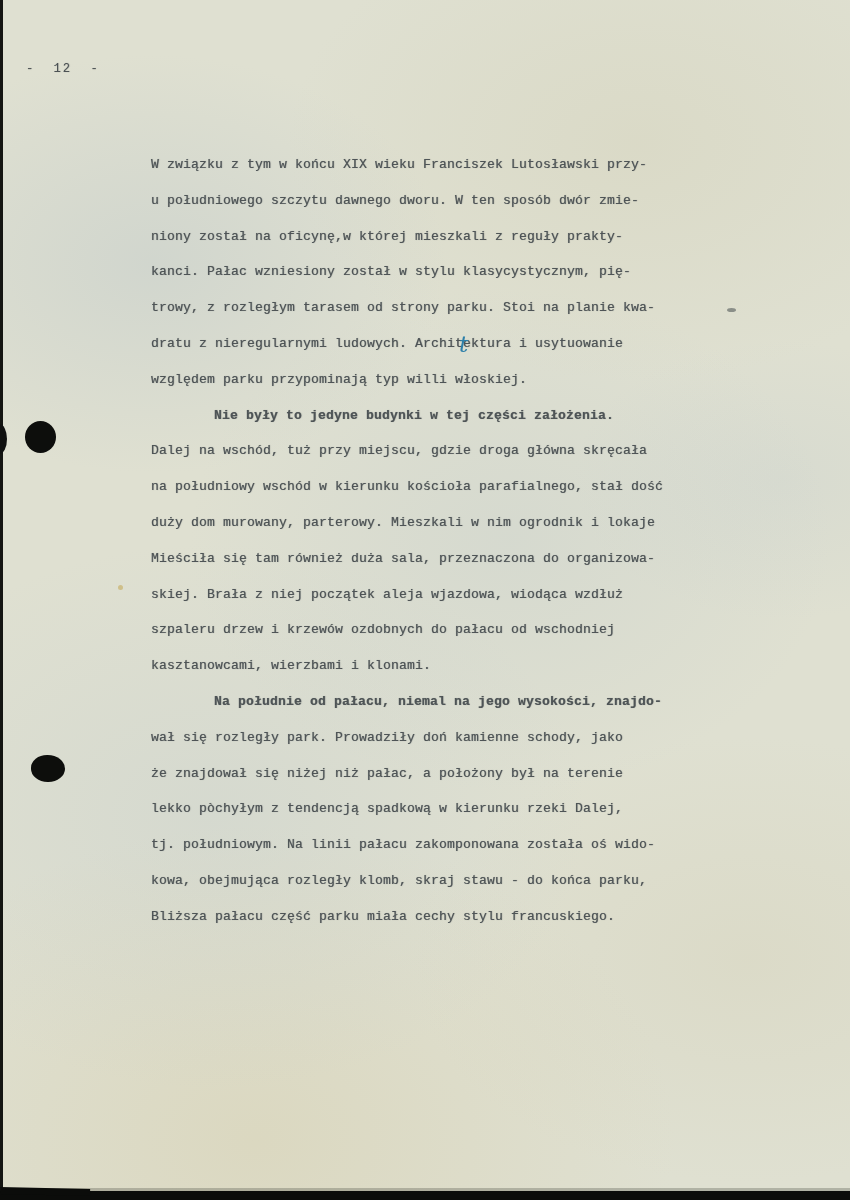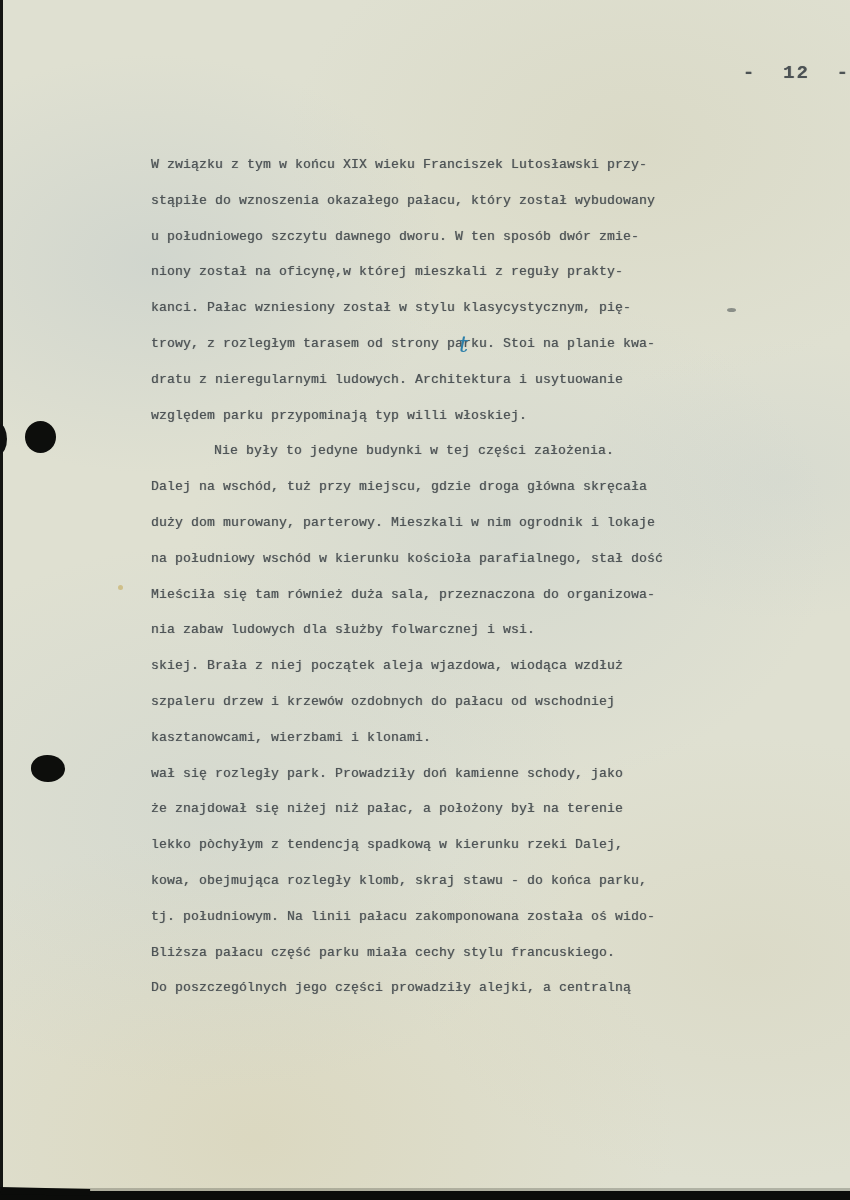--- a/index.html
+++ b/index.html
@@ -37,35 +37,34 @@
   .hole{
     position:absolute;background:#0d0e0c;border-radius:50%;
   }
   .hole-1{left:25px;top:421px;width:31px;height:32px;}
   .hole-2{left:31px;top:755px;width:34px;height:27px;border-radius:48% 52% 50% 50%;}
   .edge-bump{position:absolute;left:-8px;top:424px;width:15px;height:30px;background:#101110;border-radius:50%;}
   .speck-1{position:absolute;left:727px;top:308px;width:9px;height:4px;background:rgba(70,76,78,0.55);border-radius:50%;}
   .speck-2{position:absolute;left:118px;top:585px;width:5px;height:5px;background:rgba(196,170,90,0.6);border-radius:50%;}
 
   .page-num{
-    position:absolute;top:62px;left:0;right:0;text-align:right;
-    font-size:19px;letter-spacing:2px;color:#4c5254;white-space:pre;
+    position:absolute;top:62px;left:0;right:0;text-align:left;
+    font-size:12px;letter-spacing:2px;color:#4c5254;white-space:pre;
     margin-left:26px;
     text-shadow:0.4px 0.4px 0.7px rgba(72,78,82,0.55);
-    font-weight:bold;
   }
   .text-block{
     position:absolute;left:151px;top:147px;width:680px;
     font-size:13px;color:#4e5456;
     text-shadow:0.4px 0.4px 0.7px rgba(72,78,82,0.5), -0.2px -0.2px 0.4px rgba(72,78,82,0.25);
   }
   .line{
     height:35.8px;line-height:35.8px;white-space:pre;letter-spacing:0.2px;
   }
-  .line.indent{padding-left:63px;}
+  .line.indent{padding-left:63px;font-weight:bold;}
   .annotation-t{
     position:absolute;left:459px;top:331px;
     font-family:"DejaVu Serif", serif;font-style:italic;
     font-size:23px;color:#2d7fa9;
   }
 </style>
 </head>
 <body>
 
 <div class="paper"></div>
@@ -78,38 +77,36 @@
 <div class="hole hole-1"></div>
 <div class="hole hole-2"></div>
 <div class="edge-bump"></div>
 <div class="speck-1"></div>
 <div class="speck-2"></div>
 
 <div class="page-num">-  12  -</div>
 
 <div class="text-block">
   <div class="line">W związku z tym w końcu XIX wieku Franciszek Lutosławski przy-</div>
-  <div class="line">stąpiłe do wznoszenia okazałego pałacu, który został wybudowany</div>
   <div class="line">u południowego szczytu dawnego dworu. W ten sposób dwór zmie-</div>
   <div class="line">niony został na oficynę,w której mieszkali z reguły prakty-</div>
   <div class="line">kanci. Pałac wzniesiony został w stylu klasycystycznym, pię-</div>
   <div class="line">trowy, z rozległym tarasem od strony parku. Stoi na planie kwa-</div>
   <div class="line">dratu z nieregularnymi ludowych. Architektura i usytuowanie</div>
   <div class="line">względem parku przypominają typ willi włoskiej.</div>
   <div class="line indent">Nie były to jedyne budynki w tej części założenia.</div>
   <div class="line">Dalej na wschód, tuż przy miejscu, gdzie droga główna skręcała</div>
+  <div class="line">na południowy wschód w kierunku kościoła parafialnego, stał dość</div>
   <div class="line">duży dom murowany, parterowy. Mieszkali w nim ogrodnik i lokaje</div>
-  <div class="line">na południowy wschód w kierunku kościoła parafialnego, stał dość</div>
   <div class="line">Mieściła się tam również duża sala, przeznaczona do organizowa-</div>
-  <div class="line">nia zabaw ludowych dla służby folwarcznej i wsi.</div>
   <div class="line">skiej. Brała z niej początek aleja wjazdowa, wiodąca wzdłuż</div>
   <div class="line">szpaleru drzew i krzewów ozdobnych do pałacu od wschodniej</div>
   <div class="line">kasztanowcami, wierzbami i klonami.</div>
+  <div class="line indent">Na południe od pałacu, niemal na jego wysokości, znajdo-</div>
   <div class="line">wał się rozległy park. Prowadziły doń kamienne schody, jako</div>
   <div class="line">że znajdował się niżej niż pałac, a położony był na terenie</div>
   <div class="line">lekko pòchyłym z tendencją spadkową w kierunku rzeki Dalej,</div>
+  <div class="line">tj. południowym. Na linii pałacu zakomponowana została oś wido-</div>
   <div class="line">kowa, obejmująca rozległy klomb, skraj stawu - do końca parku,</div>
-  <div class="line">tj. południowym. Na linii pałacu zakomponowana została oś wido-</div>
   <div class="line">Bliższa pałacu część parku miała cechy stylu francuskiego.</div>
-  <div class="line">Do poszczególnych jego części prowadziły alejki, a centralną</div>
 </div>
 
 <div class="annotation-t">t</div>
 
 </body></html>

